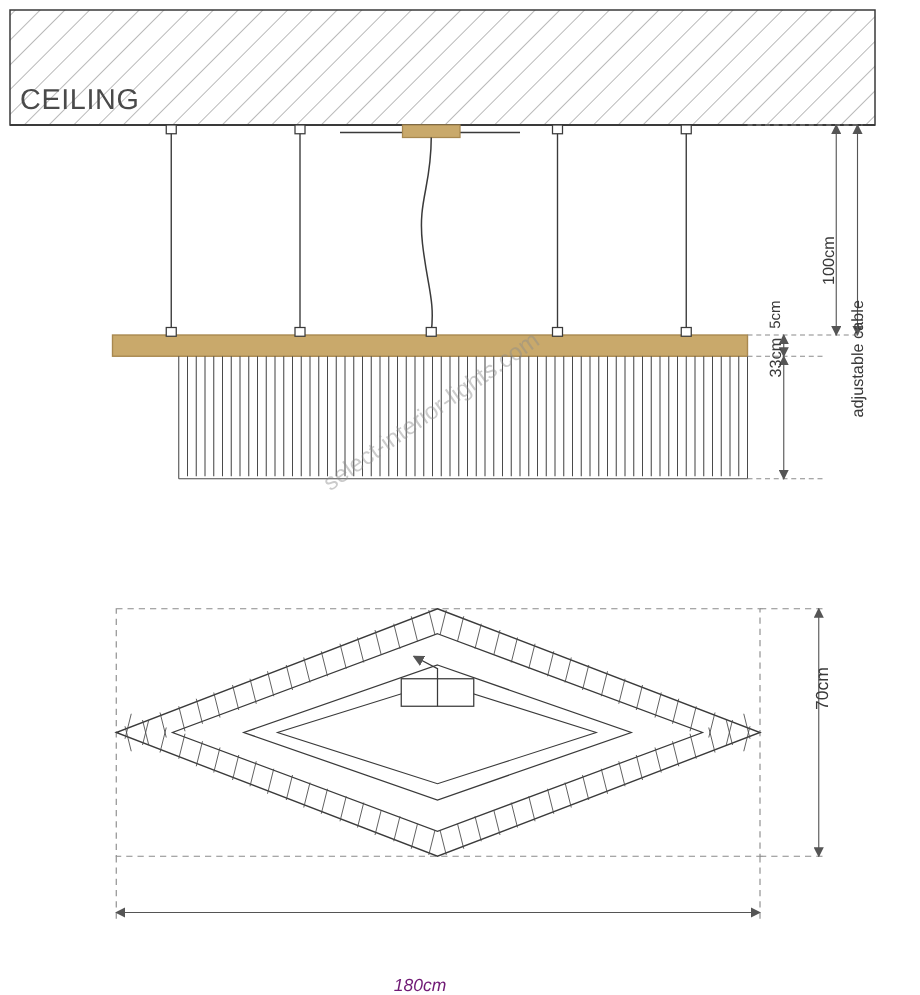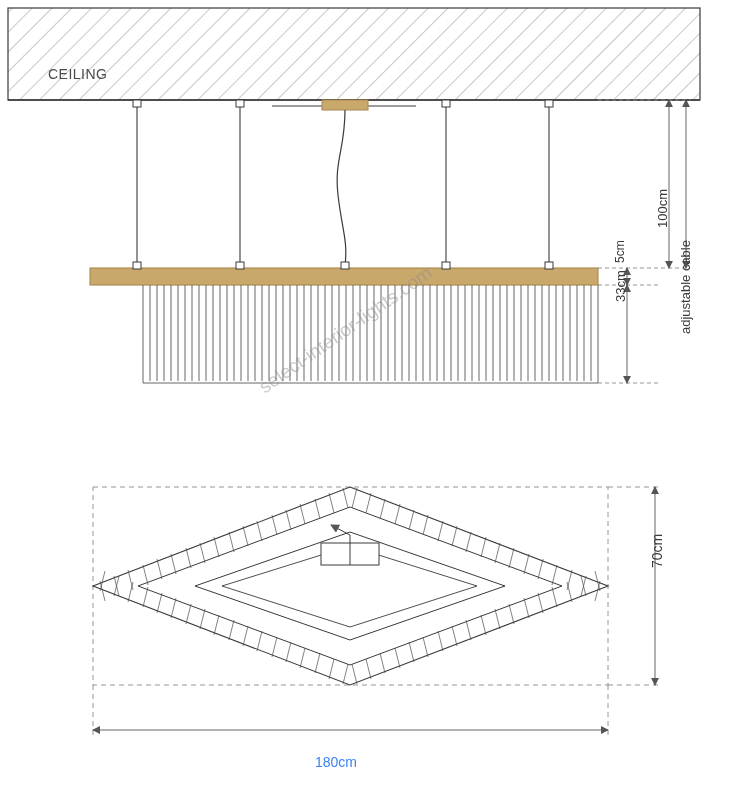--- a/index.html
+++ b/index.html
@@ -22,23 +22,23 @@
     width: 736px;
     height: 796px;
   }
   .label {
     position: absolute;
     font-family: "Liberation Sans", sans-serif;
     color: #3a3a3a;
     white-space: nowrap;
   }
   #ceiling-label {
-    left: 48px;
+    left: 16px;
     top: 66px;
-    font-size: 14px;
+    font-size: 23px;
     letter-spacing: 0.5px;
     color: #4a4a4a;
   }
   #label-100cm {
     left: 655px;
     top: 228px;
     font-size: 13px;
     transform: rotate(-90deg);
     transform-origin: left top;
     color: #3a3a3a;
@@ -70,23 +70,24 @@
   #label-70cm {
     left: 649px;
     top: 568px;
     font-size: 14px;
     transform: rotate(-90deg);
     transform-origin: left top;
     color: #3a3a3a;
   }
   #label-180cm {
     left: 315px;
-    top: 754px;
+    top: 780px;
     font-size: 14px;
-    color: #3b82f6;
+    color: #701a75;
+    font-style: italic;
   }
   #watermark {
     position: absolute;
     left: 255px;
     top: 380px;
     width: 240px;
     height: 120px;
     font-size: 19px;
     color: rgba(140,140,140,0.45);
     transform: rotate(-35deg);

